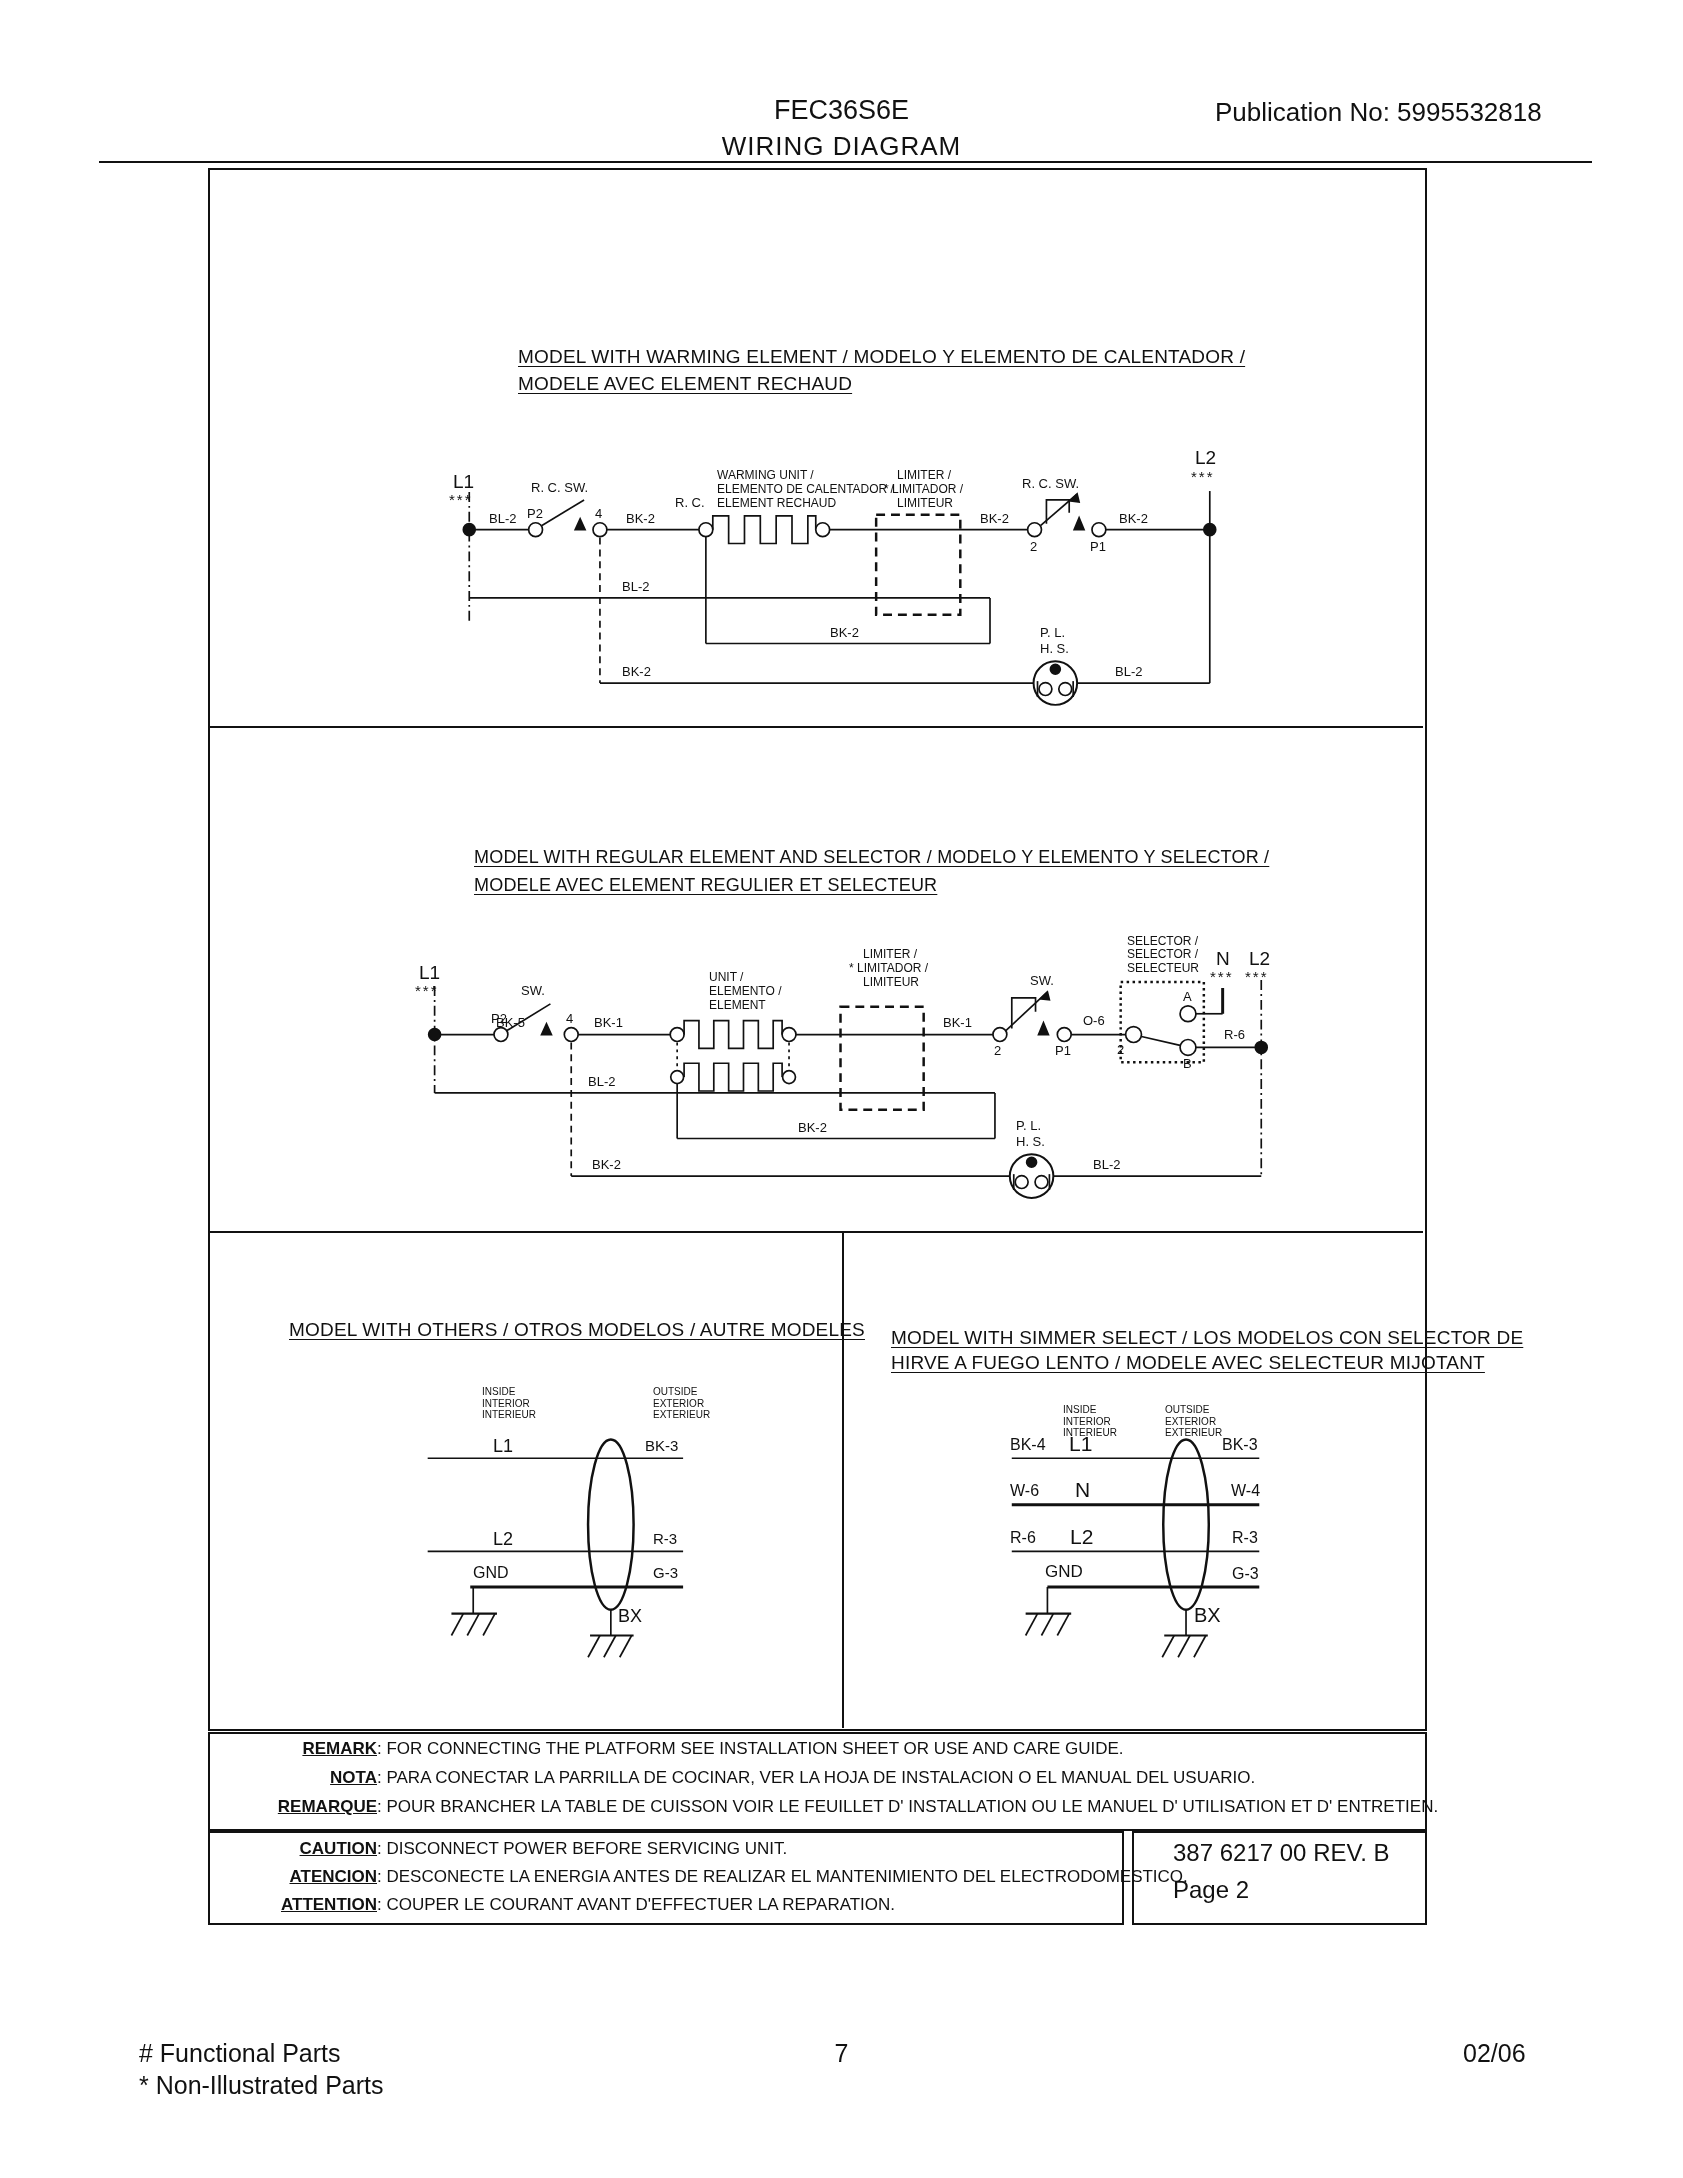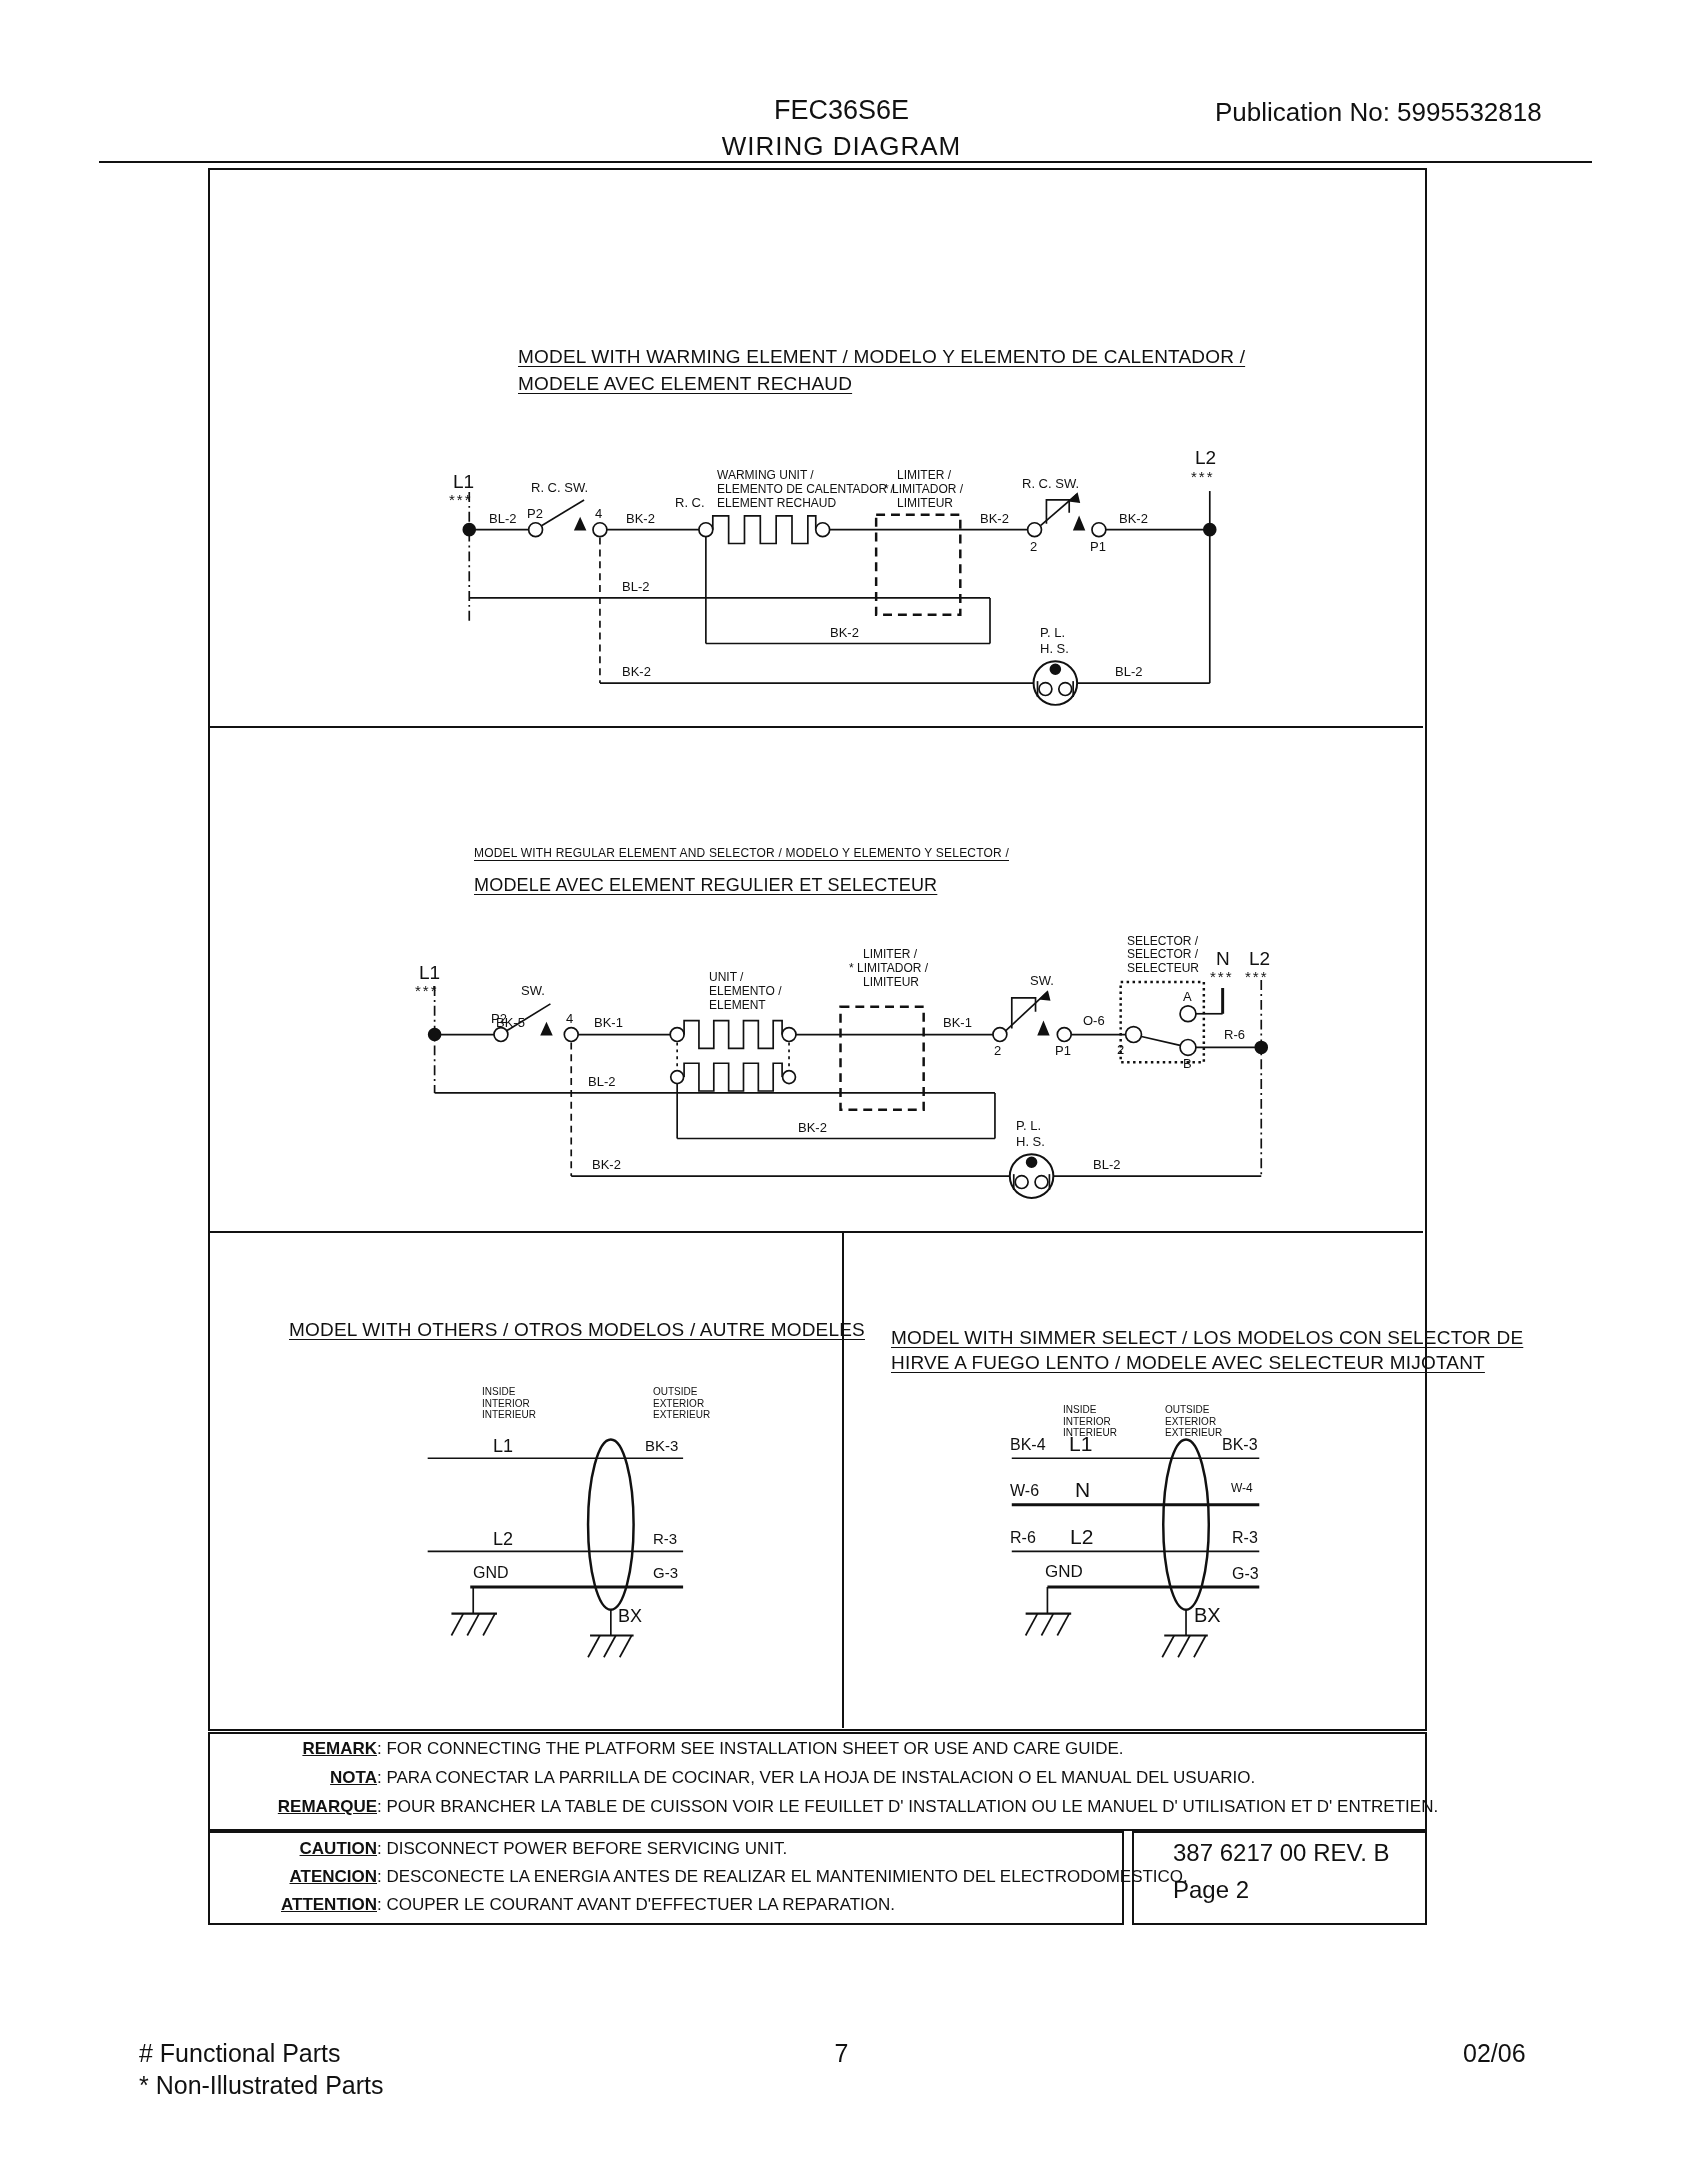--- a/index.html
+++ b/index.html
@@ -209,21 +209,21 @@
   <div class="lbl" style="left:1119px;top:512px;">BK-2</div>
   <div class="lbl big" style="left:1195px;top:447px;">L2</div>
   <div class="lbl stars" style="left:1191px;top:469px;">***</div>
   <div class="lbl" style="left:622px;top:580px;">BL-2</div>
   <div class="lbl" style="left:830px;top:626px;">BK-2</div>
   <div class="lbl" style="left:622px;top:665px;">BK-2</div>
   <div class="lbl" style="left:1115px;top:665px;">BL-2</div>
   <div class="lbl" style="left:1040px;top:626px;">P. L.</div>
   <div class="lbl" style="left:1040px;top:642px;">H. S.</div>
 
-  <div class="lbl dtitle" style="left:474px;top:847px;font-size:12px;">MODEL WITH REGULAR ELEMENT AND SELECTOR  /  MODELO Y ELEMENTO Y SELECTOR  /</div>
+  <div class="lbl dtitle" style="left:474px;top:847px;font-size:18px;">MODEL WITH REGULAR ELEMENT AND SELECTOR  /  MODELO Y ELEMENTO Y SELECTOR  /</div>
   <div class="lbl dtitle" style="left:474px;top:875px;font-size:18px;">MODELE AVEC ELEMENT REGULIER ET SELECTEUR</div>
   <div class="lbl big" style="left:419px;top:962px;">L1</div>
   <div class="lbl stars" style="left:415px;top:983px;">***</div>
   <div class="lbl" style="left:453px;top:1016px;margin-left:43px;">BK-5</div>
   <div class="lbl" style="left:491px;top:1012px;">P2</div>
   <div class="lbl" style="left:521px;top:984px;">SW.</div>
   <div class="lbl" style="left:566px;top:1012px;">4</div>
   <div class="lbl" style="left:594px;top:1016px;">BK-1</div>
   <div class="lbl" style="left:709px;top:971px;font-size:12px;">UNIT /</div>
   <div class="lbl" style="left:709px;top:985px;font-size:12px;">ELEMENTO /</div>
@@ -283,21 +283,21 @@
   <div class="lbl tiny" style="left:1165px;top:1404px;">
     <div>OUTSIDE</div>
     <div>EXTERIOR</div>
     <div>EXTERIEUR</div>
   </div>
   <div class="lbl" style="left:1010px;top:1436px;font-size:16px;">BK-4</div>
   <div class="lbl" style="left:1069px;top:1432px;font-size:21px;">L1</div>
   <div class="lbl" style="left:1222px;top:1436px;font-size:16px;">BK-3</div>
   <div class="lbl" style="left:1010px;top:1482px;font-size:16px;">W-6</div>
   <div class="lbl" style="left:1075px;top:1478px;font-size:21px;">N</div>
-  <div class="lbl" style="left:1231px;top:1482px;font-size:12px;">W-4</div>
+  <div class="lbl" style="left:1231px;top:1482px;font-size:16px;">W-4</div>
   <div class="lbl" style="left:1010px;top:1529px;font-size:16px;">R-6</div>
   <div class="lbl" style="left:1070px;top:1525px;font-size:21px;">L2</div>
   <div class="lbl" style="left:1232px;top:1529px;font-size:16px;">R-3</div>
   <div class="lbl" style="left:1045px;top:1562px;font-size:17px;">GND</div>
   <div class="lbl" style="left:1232px;top:1565px;font-size:16px;">G-3</div>
   <div class="lbl" style="left:1194px;top:1604px;font-size:20px;">BX</div>
 
   <div class="noteline" style="left:228px;top:1768px;">
     <span class="nlabel w150">NOTA</span><span>: PARA CONECTAR LA PARRILLA DE COCINAR, VER LA HOJA DE INSTALACION O EL MANUAL DEL USUARIO.</span>
   </div>

